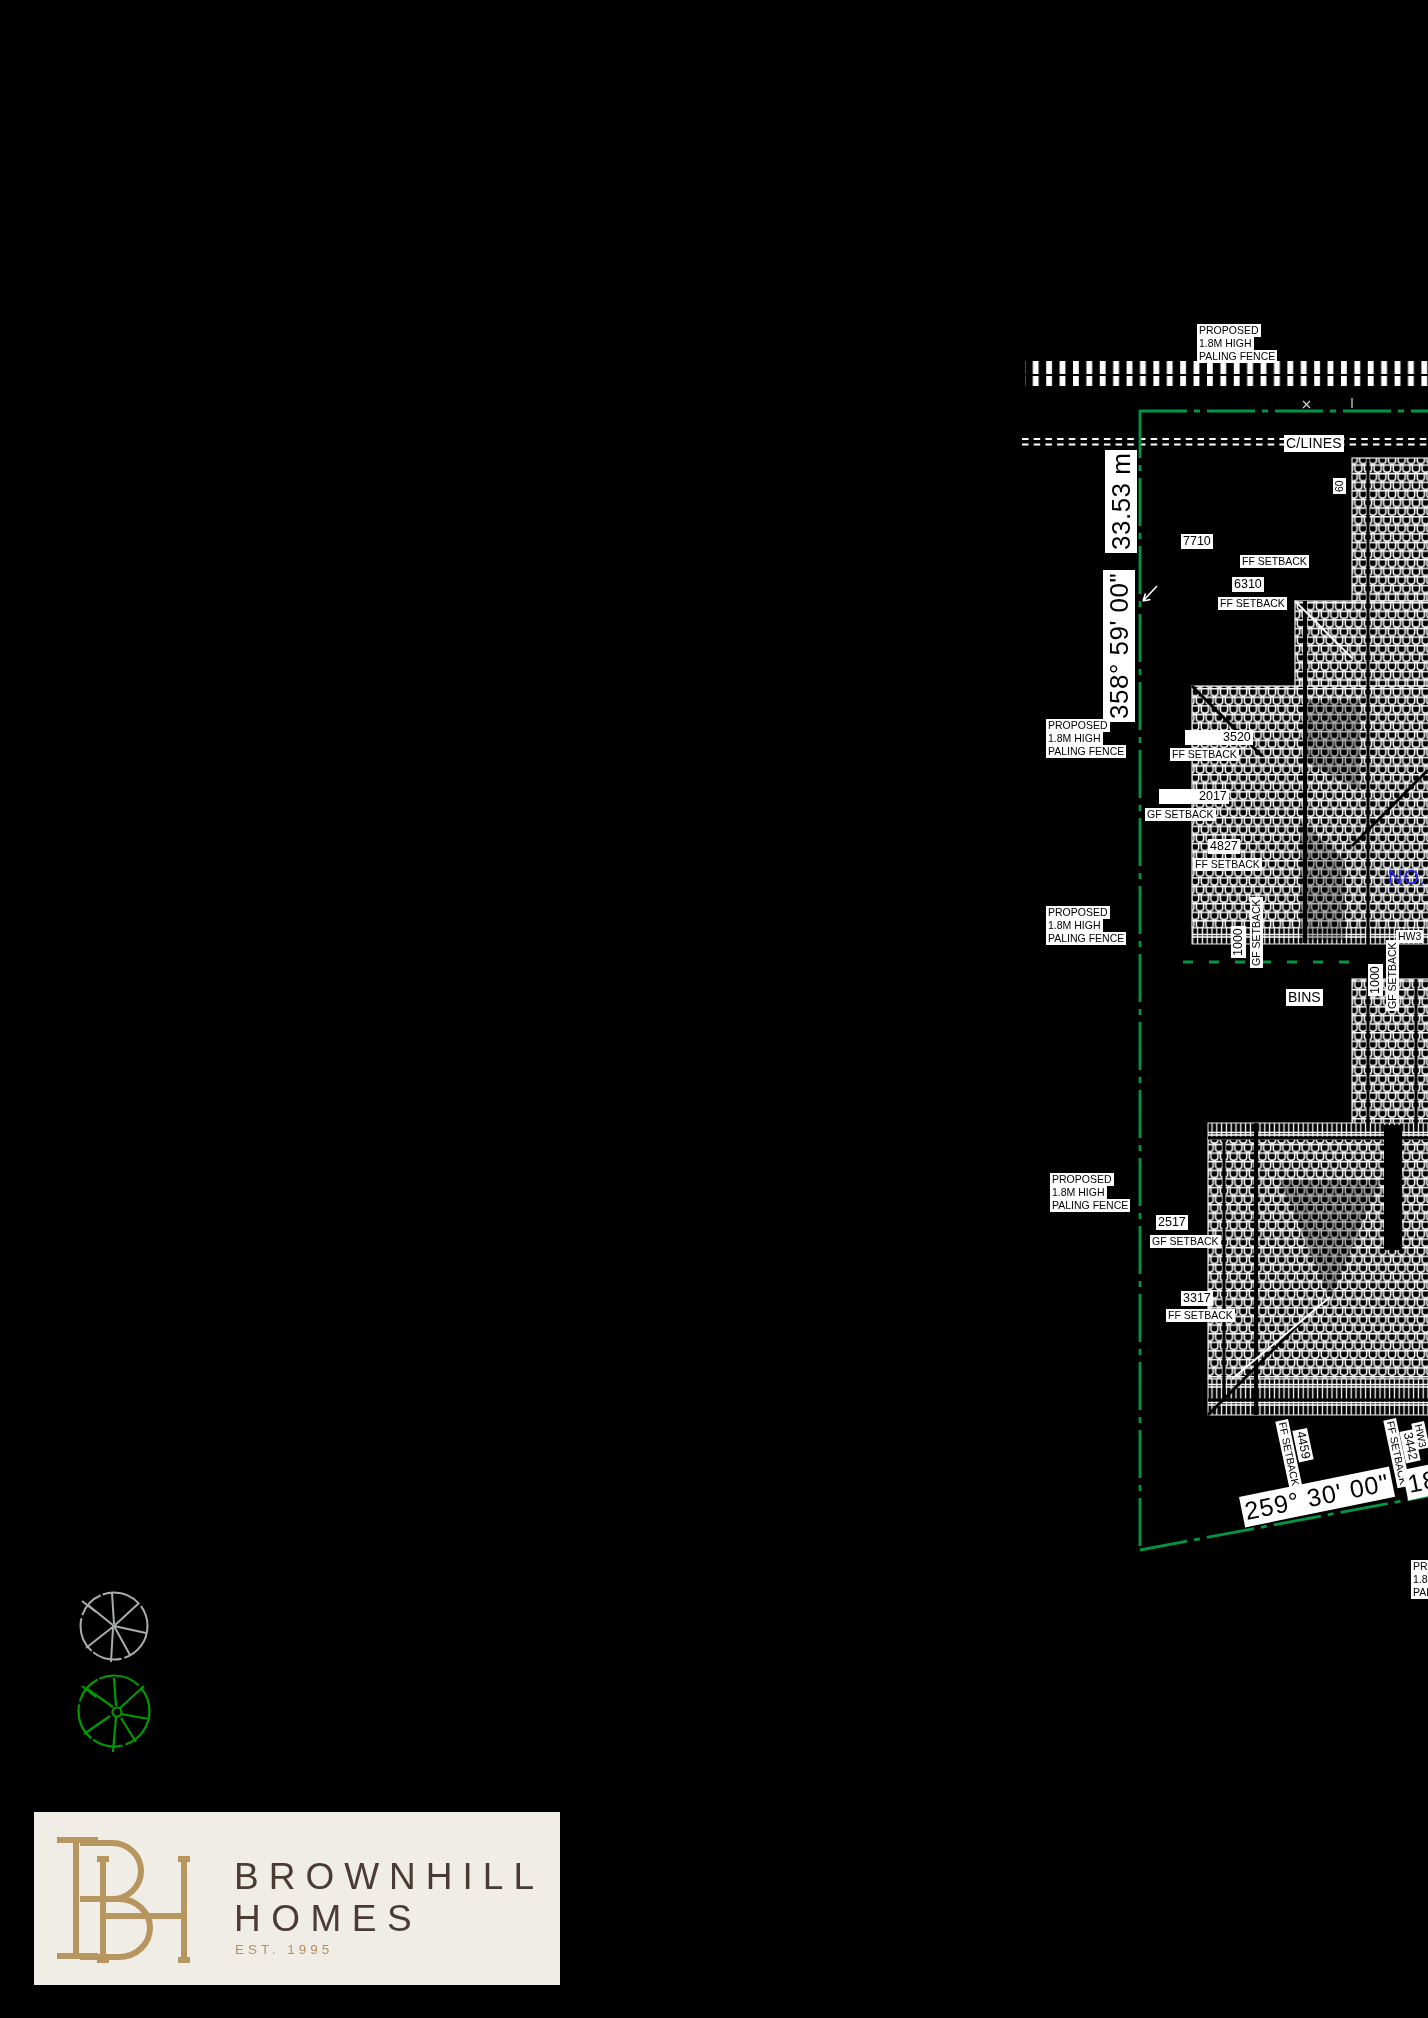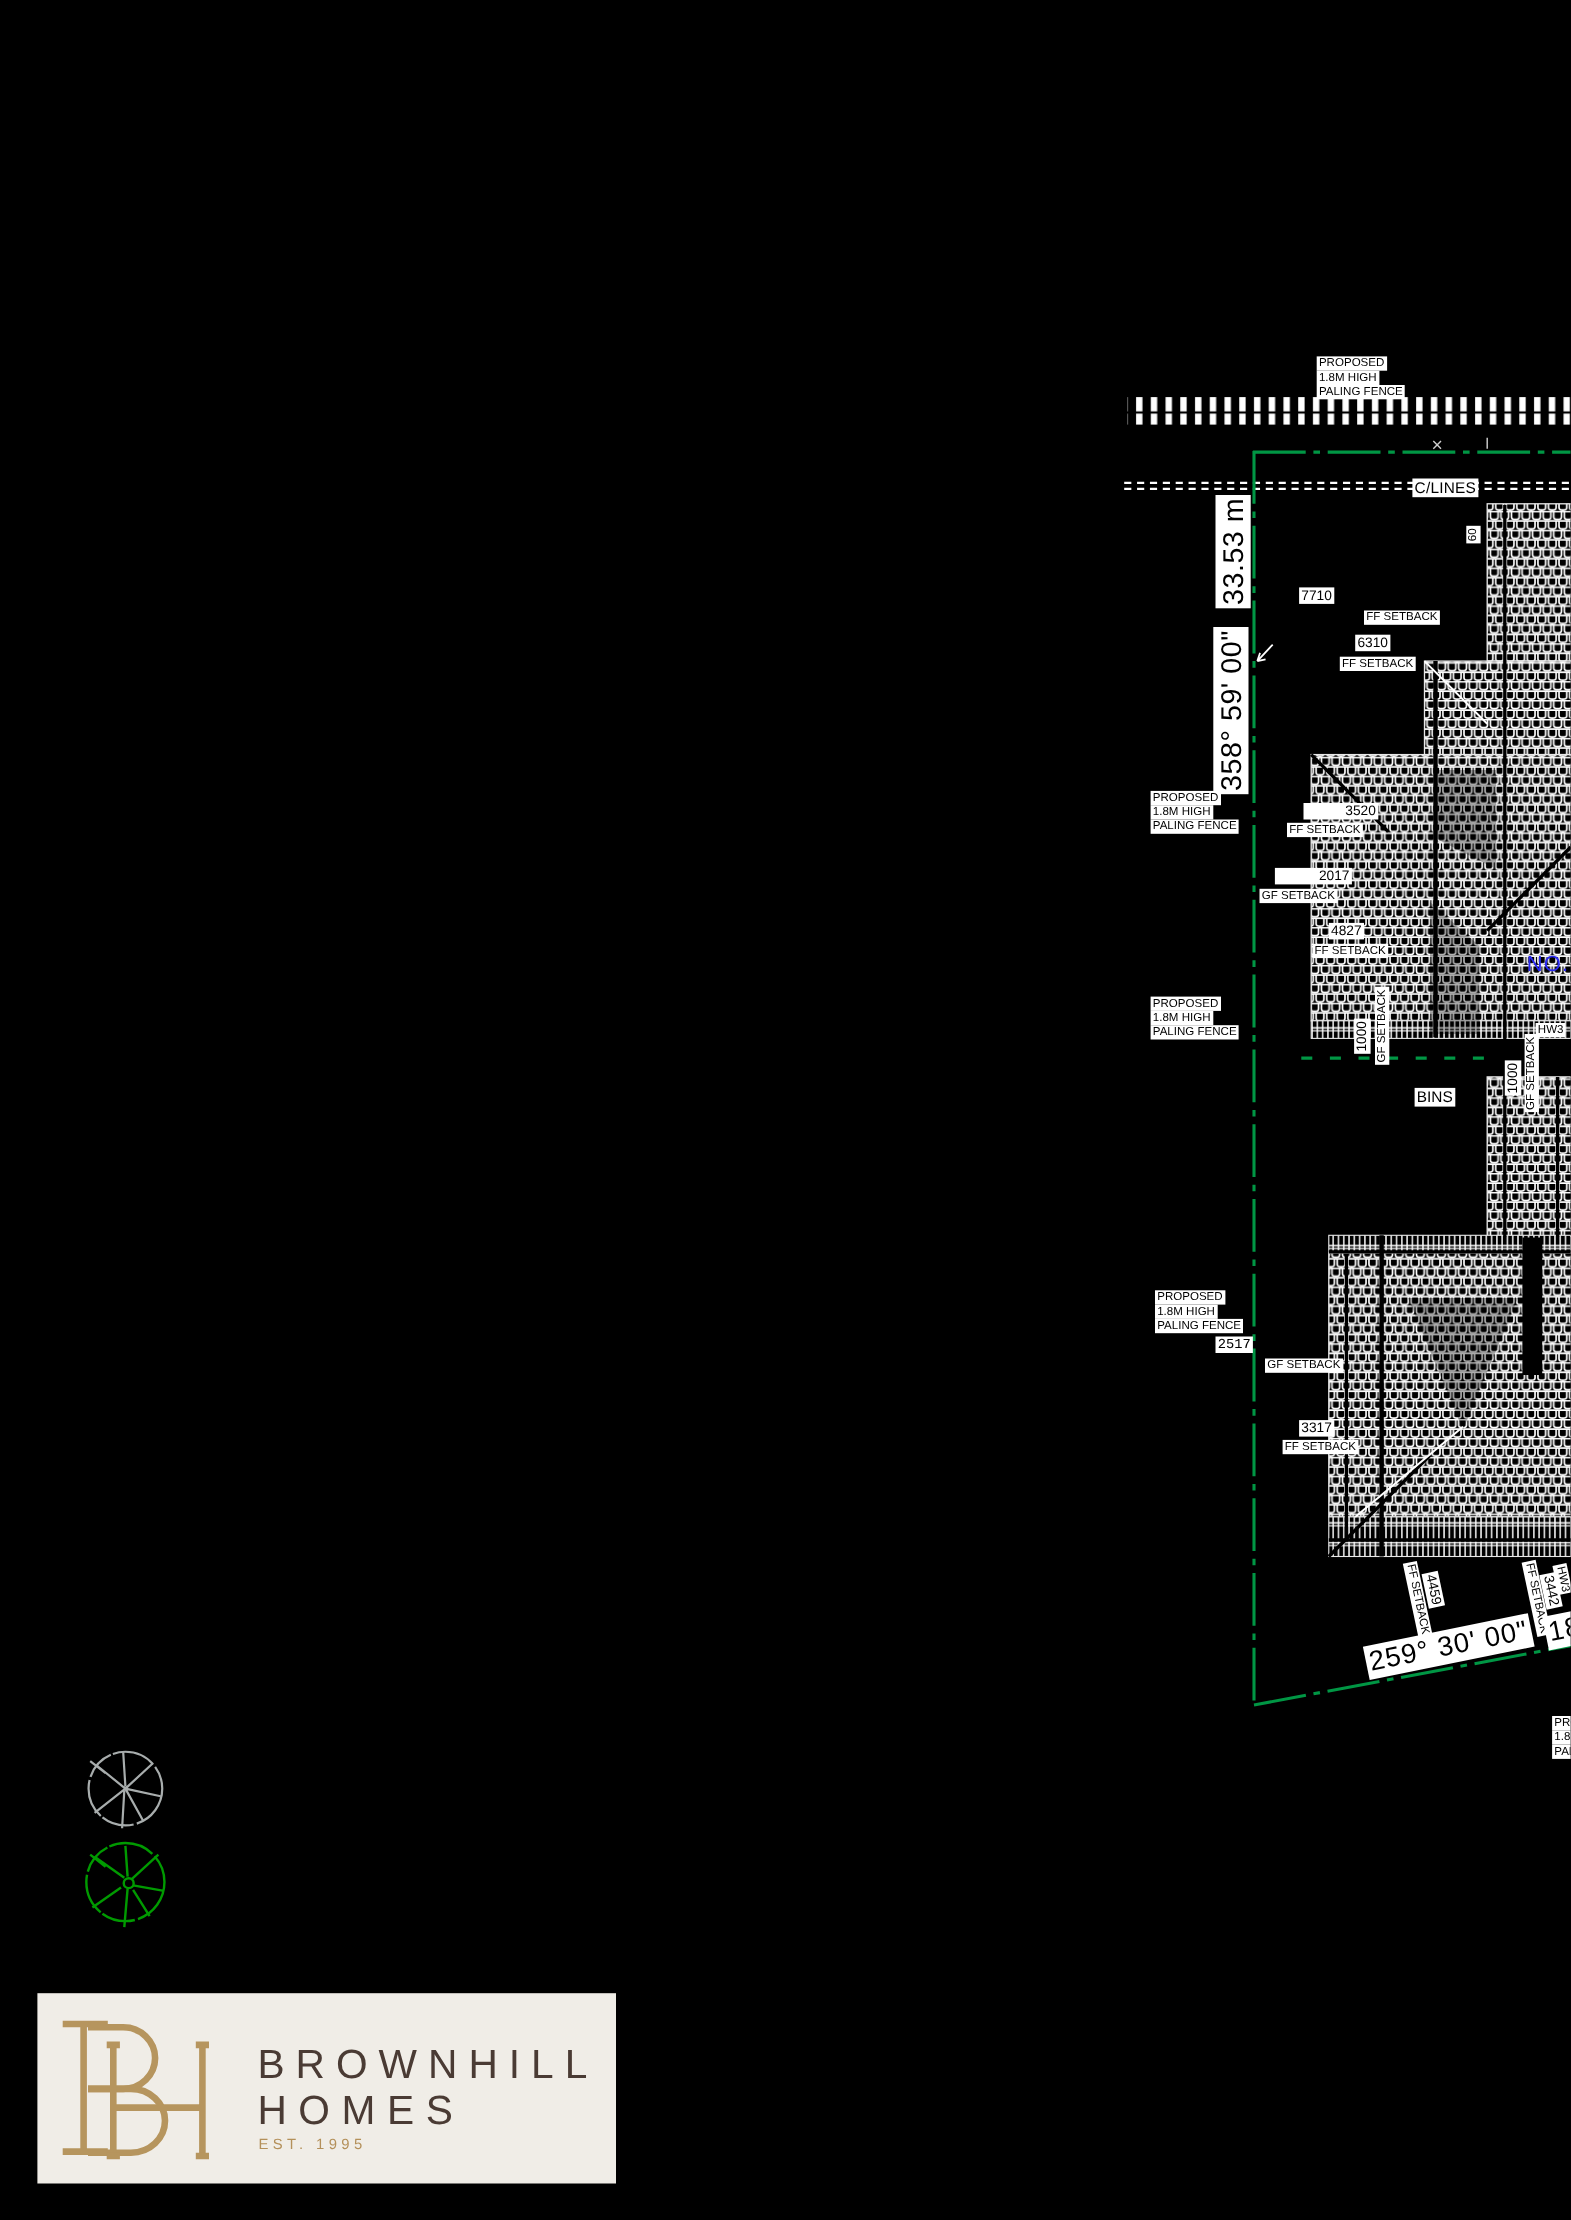--- a/index.html
+++ b/index.html
@@ -160,21 +160,21 @@
 
 <div class="lbl num" style="left:1185px;top:730px;padding-left:38px;">3520</div>
 <div class="lbl" style="left:1170px;top:748px;">FF SETBACK</div>
 
 <div class="lbl num" style="left:1159px;top:789px;padding-left:40px;">2017</div>
 <div class="lbl" style="left:1145px;top:808px;">GF SETBACK</div>
 
 <div class="lbl num" style="left:1208px;top:839px;">4827</div>
 <div class="lbl" style="left:1193px;top:858px;">FF SETBACK</div>
 
-<div class="lbl num" style="left:1105px;top:1215px;font-family:Liberation Mono, monospace;">2517</div>
+<div class="lbl num" style="left:1156px;top:1215px;">2517</div>
 <div class="lbl" style="left:1150px;top:1235px;">GF SETBACK</div>
 
 <div class="lbl num" style="left:1181px;top:1291px;">3317</div>
 <div class="lbl" style="left:1166px;top:1309px;">FF SETBACK</div>
 
 <div class="lbl" style="left:1046px;top:719px;">PROPOSED</div>
 <div class="lbl" style="left:1046px;top:732px;">1.8M HIGH</div>
 <div class="lbl" style="left:1046px;top:745px;">PALING FENCE</div>
 
 <div class="lbl" style="left:1046px;top:906px;">PROPOSED</div>

